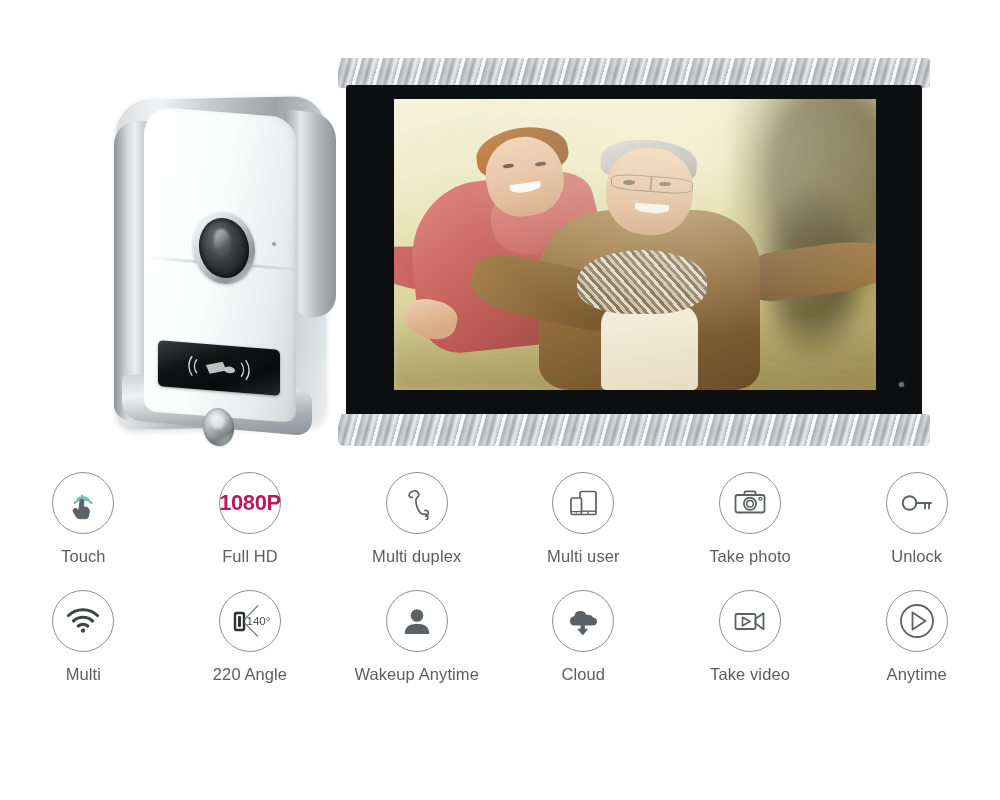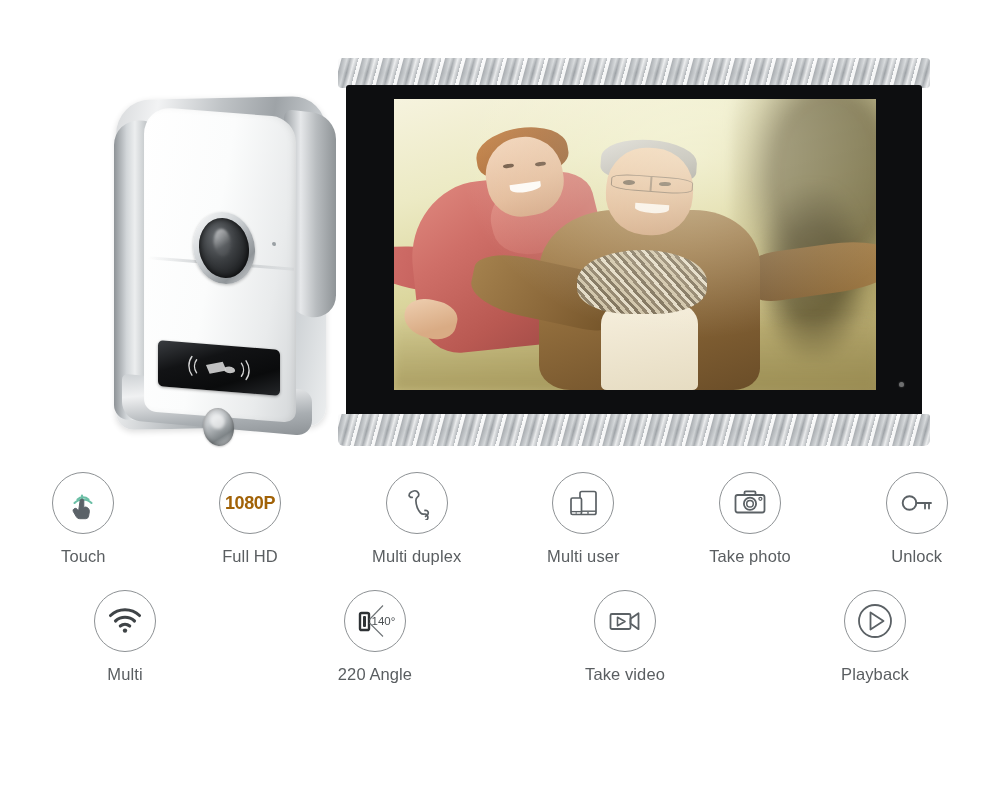--- a/index.html
+++ b/index.html
@@ -290,21 +290,21 @@
     border: 1.7px solid #8d9194;
     display: flex; align-items: center; justify-content: center;
     background: #fff;
   }
   .flabel {
     margin-top: 11px; font-size: 16.5px; color: #5a5e61; text-align: center;
     line-height: 1.38; letter-spacing: .1px; max-width: 130px;
   }
   .frow2 { margin-top: 22px; }
   .fcircle svg { display: block; }
-  .hd-text { font-size: 18px; font-weight: 700; color: #a16207; letter-spacing: -.4px; }
+  .hd-text { font-size: 22px; font-weight: 700; color: #be185d; letter-spacing: -.4px; }
 </style>
 </head>
 <body>
 
 <div class="page">
 
   <div class="doorbell-wrap">
     <div class="db-shell"></div>
     <div class="db-chrome-right"></div>
     <div class="db-chrome-left"></div>
@@ -480,40 +480,59 @@
             <rect x="8" y="12" width="9" height="17" rx="1.6" fill="#ffffff" stroke="#2e3235" stroke-width="2.4"></rect>
             <rect x="11" y="15" width="3" height="11" rx="1" fill="#2e3235"></rect>
             <line x1="17.5" y1="18.5" x2="31" y2="4.5" stroke="#6d7275" stroke-width="1.1"></line>
             <line x1="17.5" y1="22" x2="31" y2="35.5" stroke="#6d7275" stroke-width="1.1"></line>
             <text x="19.5" y="24" font-family="Liberation Sans, sans-serif" font-size="11.5" fill="#4b5053">140°</text>
           </svg>
         </div>
         <div class="flabel">220 Angle</div>
       </div>
 
-
-
+      <div class="fcell">
+        <div class="fcircle">
+          <svg width="32" height="32" viewBox="0 0 32 32">
+            <circle cx="16" cy="10.5" r="6.3" fill="#5b6165"></circle>
+            <path d="M3.8 29 q0 -10.2 12.2 -10.2 q12.2 0 12.2 10.2 Z" fill="#5b6165"></path>
+          </svg>
+        </div>
+        <div class="flabel">Wakeup Anytime</div>
+      </div>
+
+
+      <div class="fcell">
+        <div class="fcircle">
+          <svg width="36" height="32" viewBox="0 0 36 32">
+            <path d="M10 20.5 q-5 0 -5 -4.6 q0 -4.1 4.3 -4.6 q.6 -5.3 6.2 -5.3 q4.6 0 6 4 q4.9 -1 6.6 2.4 q3.9 .4 3.9 4 q0 4.1 -5 4.1 Z" fill="#5b6165"></path>
+            <rect x="15.6" y="17" width="4.2" height="8.4" fill="#5b6165"></rect>
+            <path d="M12.2 23.8 L17.7 30.4 L23.2 23.8 Z" fill="#5b6165"></path>
+          </svg>
+        </div>
+        <div class="flabel">Cloud</div>
+      </div>
 
       <div class="fcell">
         <div class="fcircle">
           <svg width="36" height="28" viewBox="0 0 36 28">
             <rect x="3.5" y="7" width="20" height="15" rx="1.4" fill="none" stroke="#5b6165" stroke-width="1.8"></rect>
             <path d="M23.5 11.8 L31.5 6.2 v16 l-8 -5.6 Z" fill="none" stroke="#5b6165" stroke-width="1.8" stroke-linejoin="round"></path>
             <path d="M10.5 10.2 L18 14.5 L10.5 18.8 Z" fill="none" stroke="#5b6165" stroke-width="1.6" stroke-linejoin="round"></path>
           </svg>
         </div>
         <div class="flabel">Take video</div>
       </div>
 
       <div class="fcell">
         <div class="fcircle">
           <svg width="44" height="44" viewBox="0 0 44 44">
             <circle cx="22" cy="22" r="16" fill="none" stroke="#5b6165" stroke-width="1.8"></circle>
             <path d="M17.5 13.5 L30.5 22 L17.5 30.5 Z" fill="none" stroke="#5b6165" stroke-width="1.8" stroke-linejoin="round"></path>
           </svg>
         </div>
-        <div class="flabel">Playback</div>
+        <div class="flabel">Anytime</div>
       </div>
 
     </div>
   </div>
 
 </div>
 
 </body></html>

